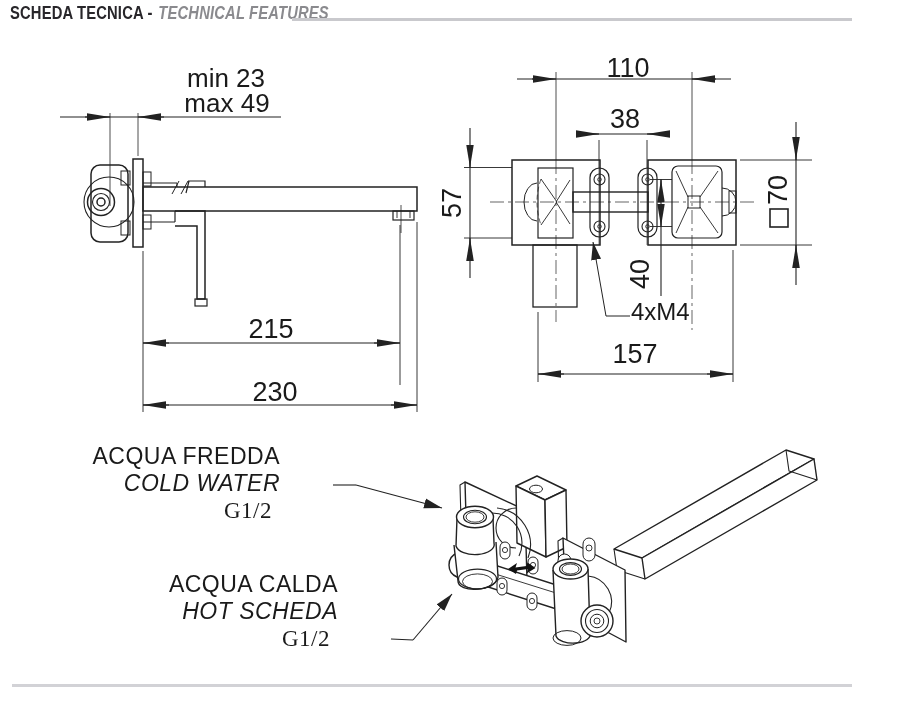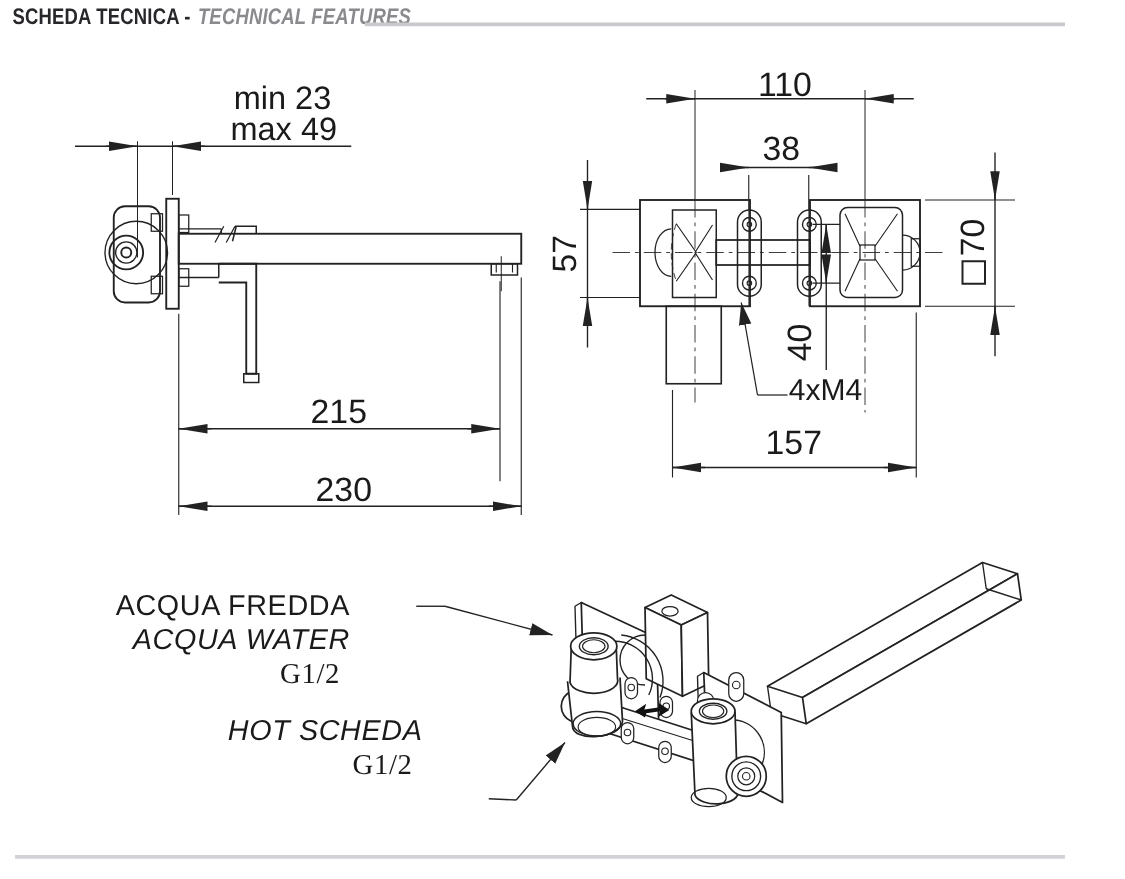--- a/index.html
+++ b/index.html
@@ -8,21 +8,21 @@
   
   .hdr{position:absolute;left:10px;top:3px;display:flex;gap:7px;align-items:baseline;
        transform:scaleX(0.82);transform-origin:left center;white-space:nowrap;}
   .hdr .t1{font-size:18px;font-weight:700;color:#28262a;letter-spacing:.2px;}
   .hdr .t2{font-size:18px;font-weight:700;font-style:italic;color:#8a8a8e;letter-spacing:.2px;}
   .hdr-rule{position:absolute;left:292px;top:18px;width:591px;height:3px;background:#c9c9cd;}
   .frame{position:absolute;left:12px;top:19px;width:869px;height:665px;
          border-right:3px solid #d2d2d6;border-bottom:3px solid #d2d2d6;}
   
   .conn{position:absolute;text-align:right;line-height:27px;font-size:23px;letter-spacing:.5px;}
-  .conn .it{font-style:normal;margin-top:28px;}
+  .conn .it{font-style:normal;}
   .conn .en{font-style:italic;}
   .conn .g{padding-right:8px;font-family:Liberation Serif, serif;}
   .cold{right:572px;top:443px;}
   .hot{right:514px;top:571px;}
   svg text{font-family:"Liberation Sans",sans-serif;fill:#1a1a1a;}
   .dim{font-size:27px;}
   .dimS{font-size:26px;}
   .note{font-size:24px;}
 </style>
 </head>
@@ -32,24 +32,25 @@
 
   <div class="hdr">
     <span class="t1">SCHEDA TECNICA -</span>
     <span class="t2">TECHNICAL FEATURES</span>
   </div>
   <div class="hdr-rule"></div>
   <div class="frame"></div>
 
   <div class="conn cold">
     <div class="it">ACQUA FREDDA</div>
-    <div class="en">ACQUA WATER</div>
+    <div class="en">COLD WATER</div>
     <div class="g">G1/2</div>
   </div>
   <div class="conn hot">
+    <div class="it">ACQUA CALDA</div>
     <div class="en">HOT SCHEDA</div>
     <div class="g">G1/2</div>
   </div>
 
   <svg width="900" height="703" viewBox="0 0 900 703" style="position:absolute;left:0;top:0;">
     <defs>
       <marker id="arrD" markerWidth="24" markerHeight="10" refX="23" refY="5" orient="auto" markerUnits="userSpaceOnUse">
         <path d="M0,1.2 L23,5 L0,8.8 Z" fill="#222"></path>
       </marker>
       <marker id="arrL" markerWidth="19" markerHeight="12" refX="18" refY="6" orient="auto" markerUnits="userSpaceOnUse">

